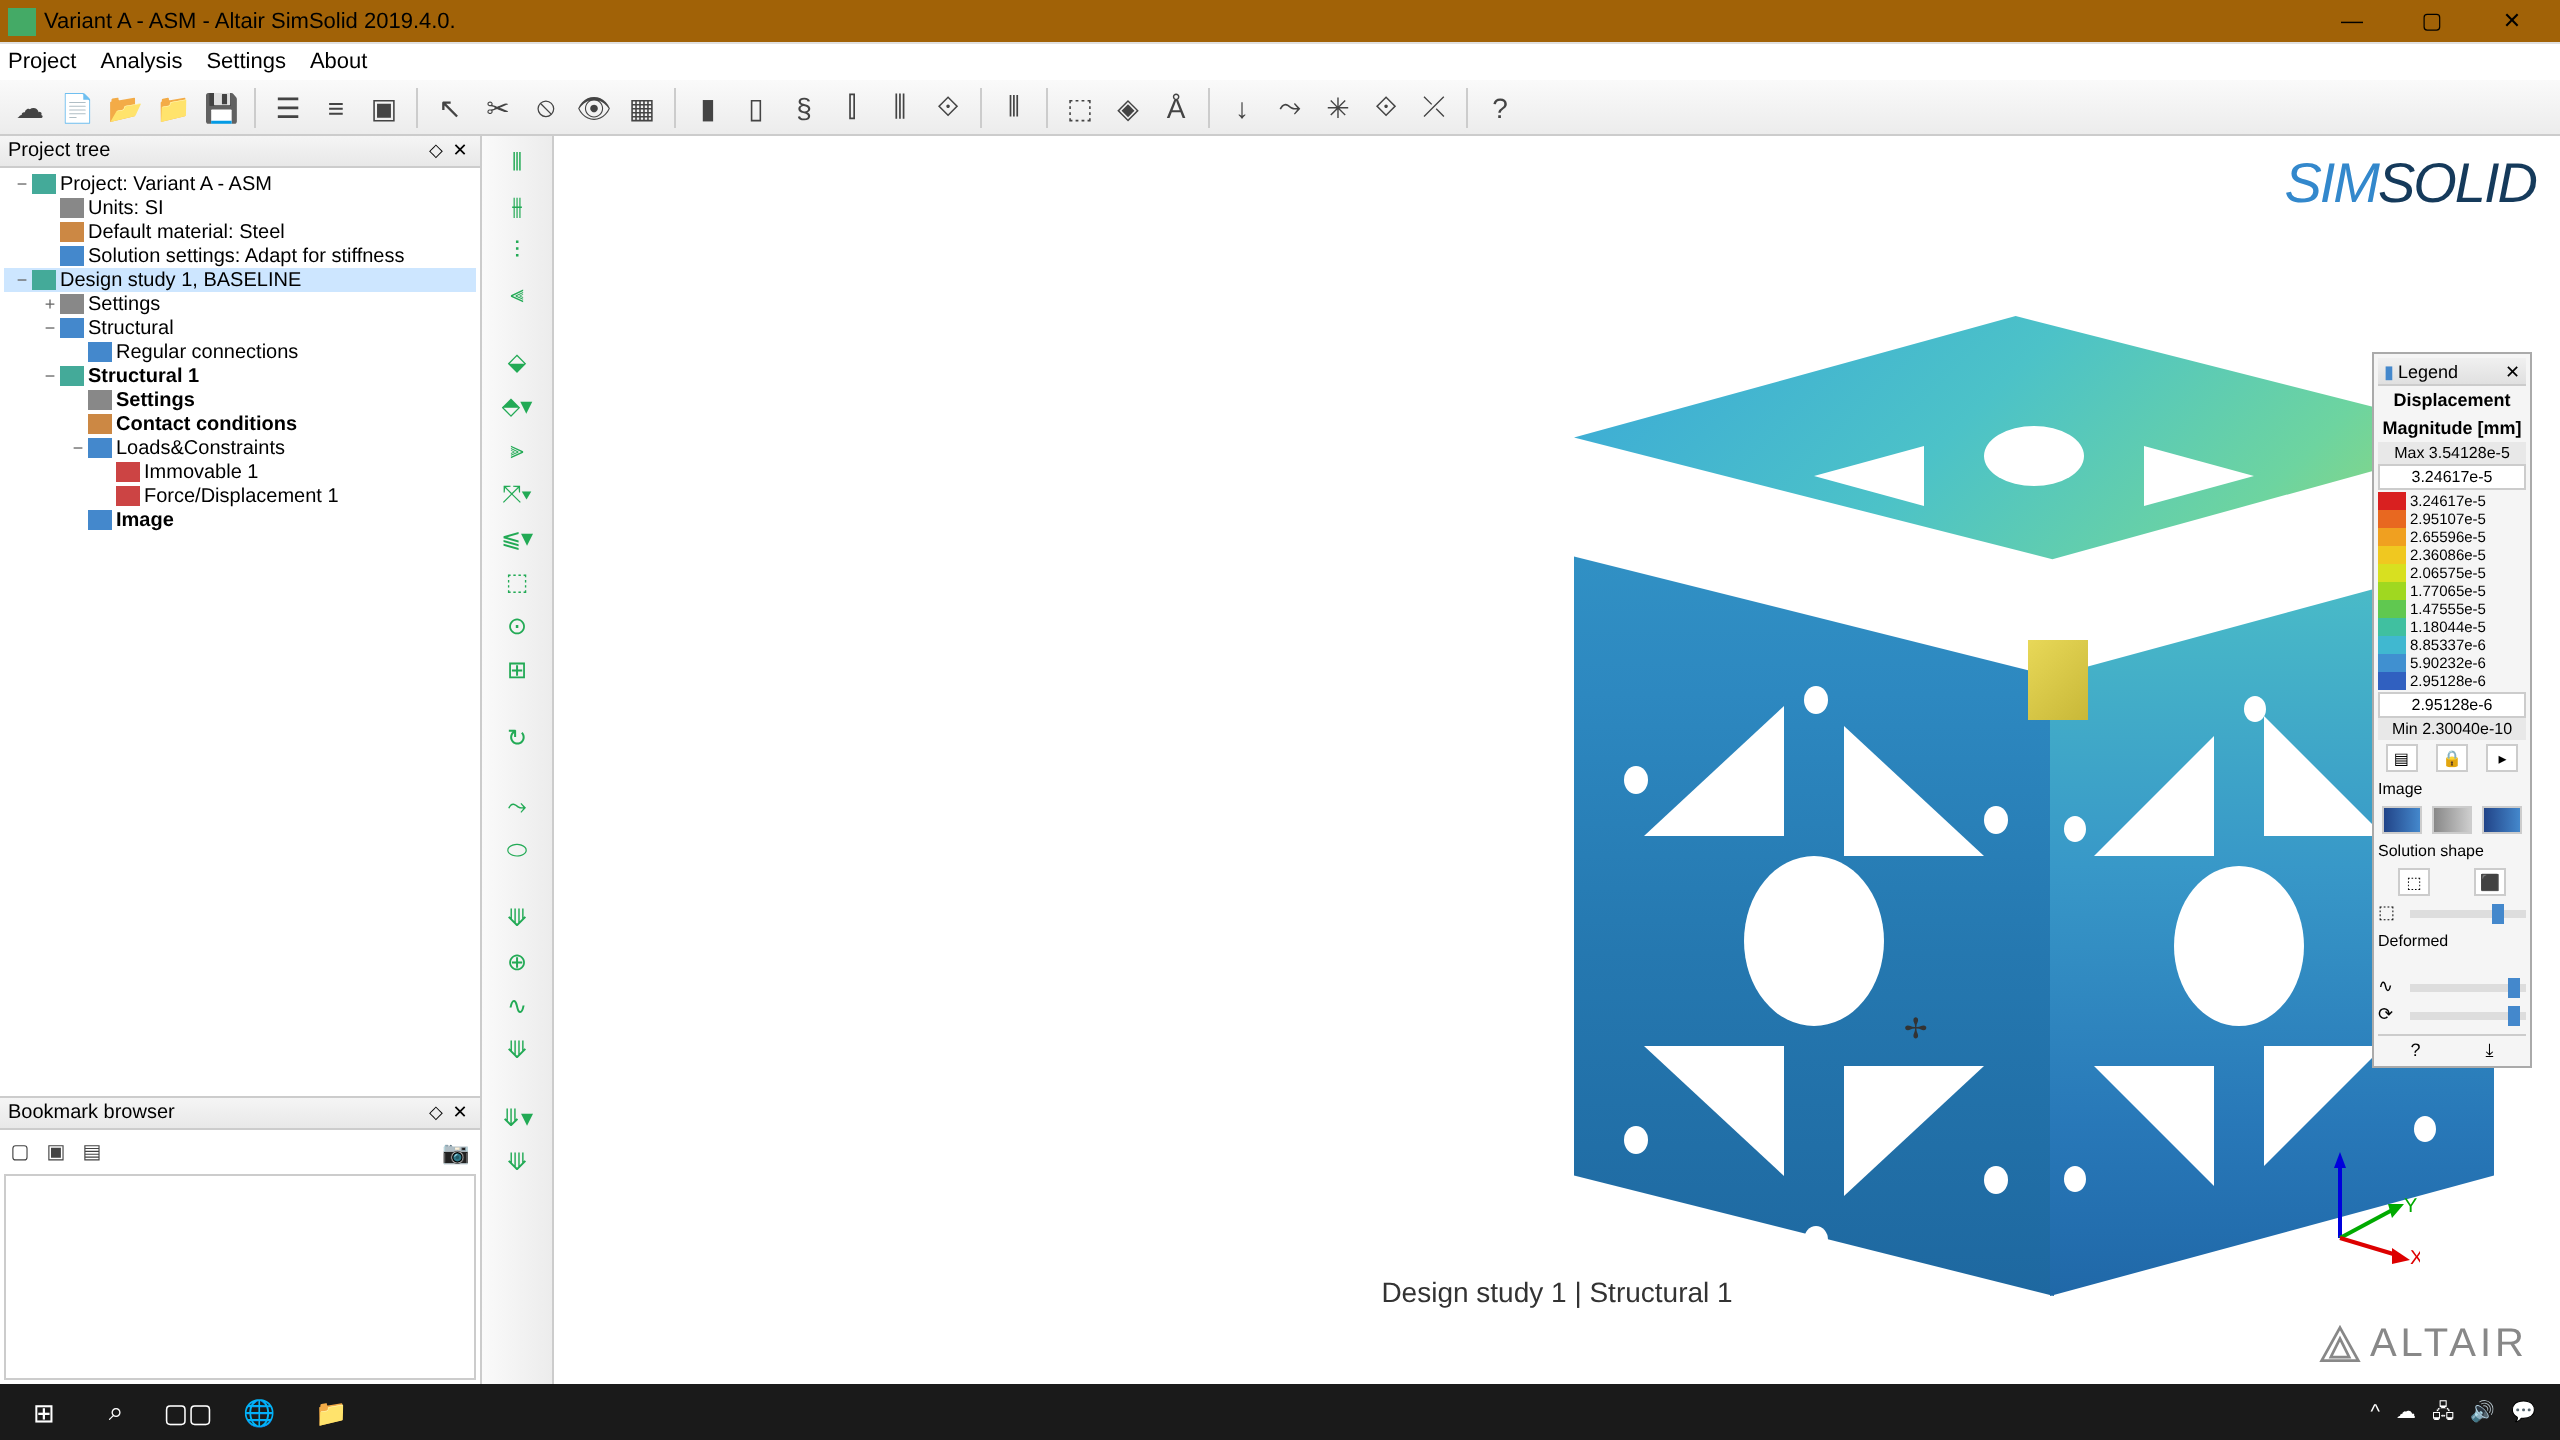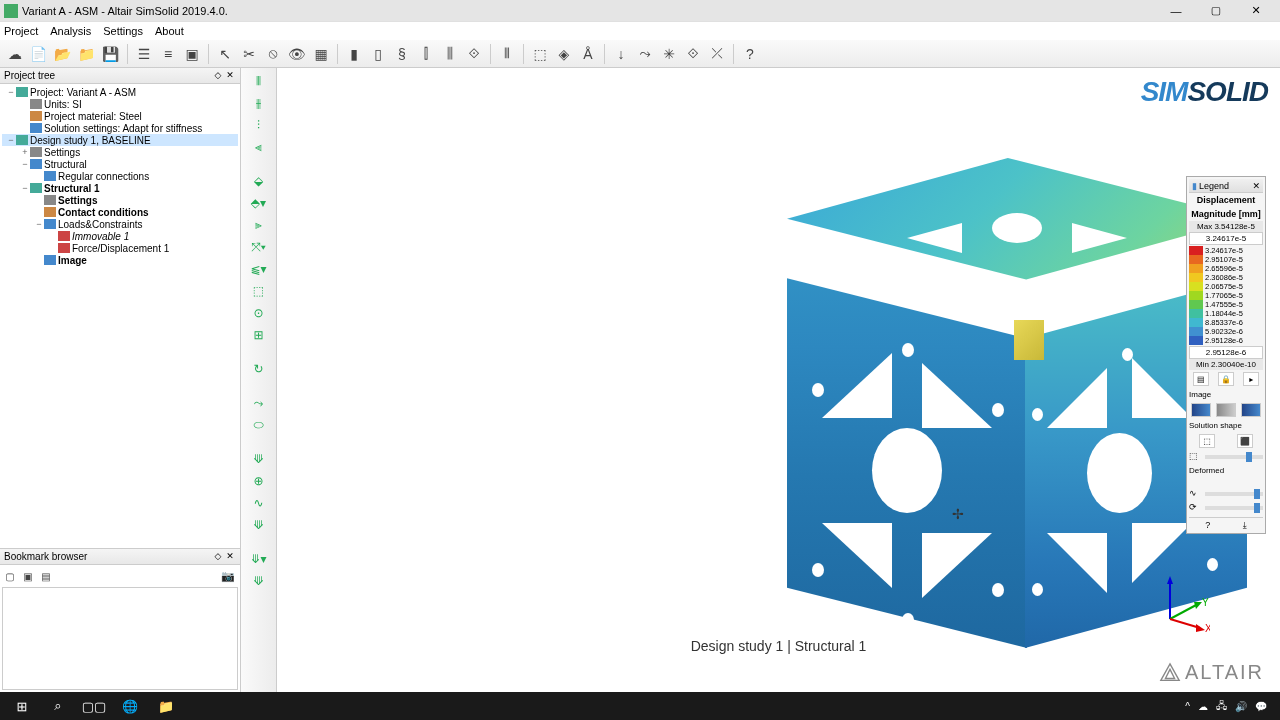--- a/index.html
+++ b/index.html
@@ -1,19 +1,19 @@
 <!DOCTYPE html>
 <html><head>
 <meta charset="utf-8">
 <style>
 * { box-sizing: border-box; margin: 0; padding: 0; font-family: "Segoe UI", Tahoma, sans-serif; }
 body { width: 1280px; height: 720px; overflow: hidden; background: #fff; position: relative; }
 
 
-.titlebar { height: 22px; background: #e5e5e5; display: flex; align-items: center; padding: 0 4px; border-bottom: 1px solid #e0e0e0; font-size: 11px; }
+.titlebar { height: 22px; background: #a16207; display: flex; align-items: center; padding: 0 4px; border-bottom: 1px solid #e0e0e0; font-size: 11px; }
 .titlebar .icon { width: 14px; height: 14px; background: #4a6; margin-right: 4px; }
 .titlebar .title { flex: 1; }
 .winbtn { width: 40px; height: 20px; display: flex; align-items: center; justify-content: center; font-size: 11px; cursor: pointer; }
 
 
 .menubar { height: 18px; display: flex; align-items: center; padding: 0 4px; font-size: 11px; gap: 12px; }
 .menubar span { cursor: pointer; }
 
 
 .toolbar { height: 28px; background: linear-gradient(#fafafa,#ececec); border-bottom: 1px solid #ccc; display: flex; align-items: center; padding: 0 4px; gap: 2px; }
@@ -39,21 +39,21 @@
 .bookmark-toolbar { height: 22px; display: flex; align-items: center; padding: 2px; gap: 2px; }
 .bookmark-content { flex: 1; border: 1px solid #ccc; margin: 0 2px 2px 2px; background: #fff; }
 
 
 .vtoolbar { width: 36px; background: linear-gradient(90deg,#fafafa,#ececec); border-right: 1px solid #ccc; display: flex; flex-direction: column; align-items: center; padding: 4px 0; gap: 4px; }
 .vbtn { width: 26px; height: 18px; display: flex; align-items: center; justify-content: center; cursor: pointer; font-size: 12px; color: #2a5; }
 .vsep { height: 8px; }
 
 
 .viewport { flex: 1; background: #fff; position: relative; }
-.logo-simsolid { position: absolute; top: 8px; right: 12px; font-size: 28px; font-weight: 700; font-style: italic; letter-spacing: -1px; }
+.logo-simsolid { position: absolute; top: 8px; right: 12px; font-size: 28px; font-weight: 400; font-style: italic; letter-spacing: -1px; }
 .logo-simsolid .sim { color: #3388cc; }
 .logo-simsolid .solid { color: #153a5b; }
 .logo-altair { position: absolute; bottom: 8px; right: 16px; font-size: 20px; font-weight: 400; color: #888; letter-spacing: 2px; display: flex; align-items: center; gap: 4px; }
 .logo-altair svg { width: 22px; height: 22px; }
 .study-label { position: absolute; bottom: 38px; left: 50%; transform: translateX(-50%); font-size: 14px; color: #333; }
 
 
 .cube-container { position: absolute; left: 490px; top: 90px; width: 500px; height: 520px; perspective: 2000px; }
 .cube { position: relative; width: 100%; height: 100%; }
 .cube-face { position: absolute; }
@@ -165,21 +165,21 @@
           <span>Project: Variant A - ASM</span>
         </div>
         <div class="tree-row" style="padding-left: 18px;">
           <span class="exp"></span>
           <span class="ticon" style="background:#888"></span>
           <span>Units: SI</span>
         </div>
         <div class="tree-row" style="padding-left: 18px;">
           <span class="exp"></span>
           <span class="ticon" style="background:#c84"></span>
-          <span>Project material: Steel</span>
+          <span>Default material: Steel</span>
         </div>
         <div class="tree-row" style="padding-left: 18px;">
           <span class="exp"></span>
           <span class="ticon" style="background:#48c"></span>
           <span>Solution settings: Adapt for stiffness</span>
         </div>
         <div class="tree-row selected" style="padding-left: 4px;">
           <span class="exp">−</span>
           <span class="ticon" style="background:#4a9"></span>
           <span>Design study 1, BASELINE</span>
@@ -212,21 +212,21 @@
         <div class="tree-row" style="padding-left: 32px; font-weight: bold;">
           <span class="exp"></span>
           <span class="ticon" style="background:#c84"></span>
           <span>Contact conditions</span>
         </div>
         <div class="tree-row" style="padding-left: 32px;">
           <span class="exp">−</span>
           <span class="ticon" style="background:#48c"></span>
           <span>Loads&amp;Constraints</span>
         </div>
-        <div class="tree-row" style="padding-left: 46px; font-style: italic;">
+        <div class="tree-row" style="padding-left: 46px;">
           <span class="exp"></span>
           <span class="ticon" style="background:#c44"></span>
           <span>Immovable 1</span>
         </div>
         <div class="tree-row" style="padding-left: 46px;">
           <span class="exp"></span>
           <span class="ticon" style="background:#c44"></span>
           <span>Force/Displacement 1</span>
         </div>
         <div class="tree-row" style="padding-left: 32px;">

